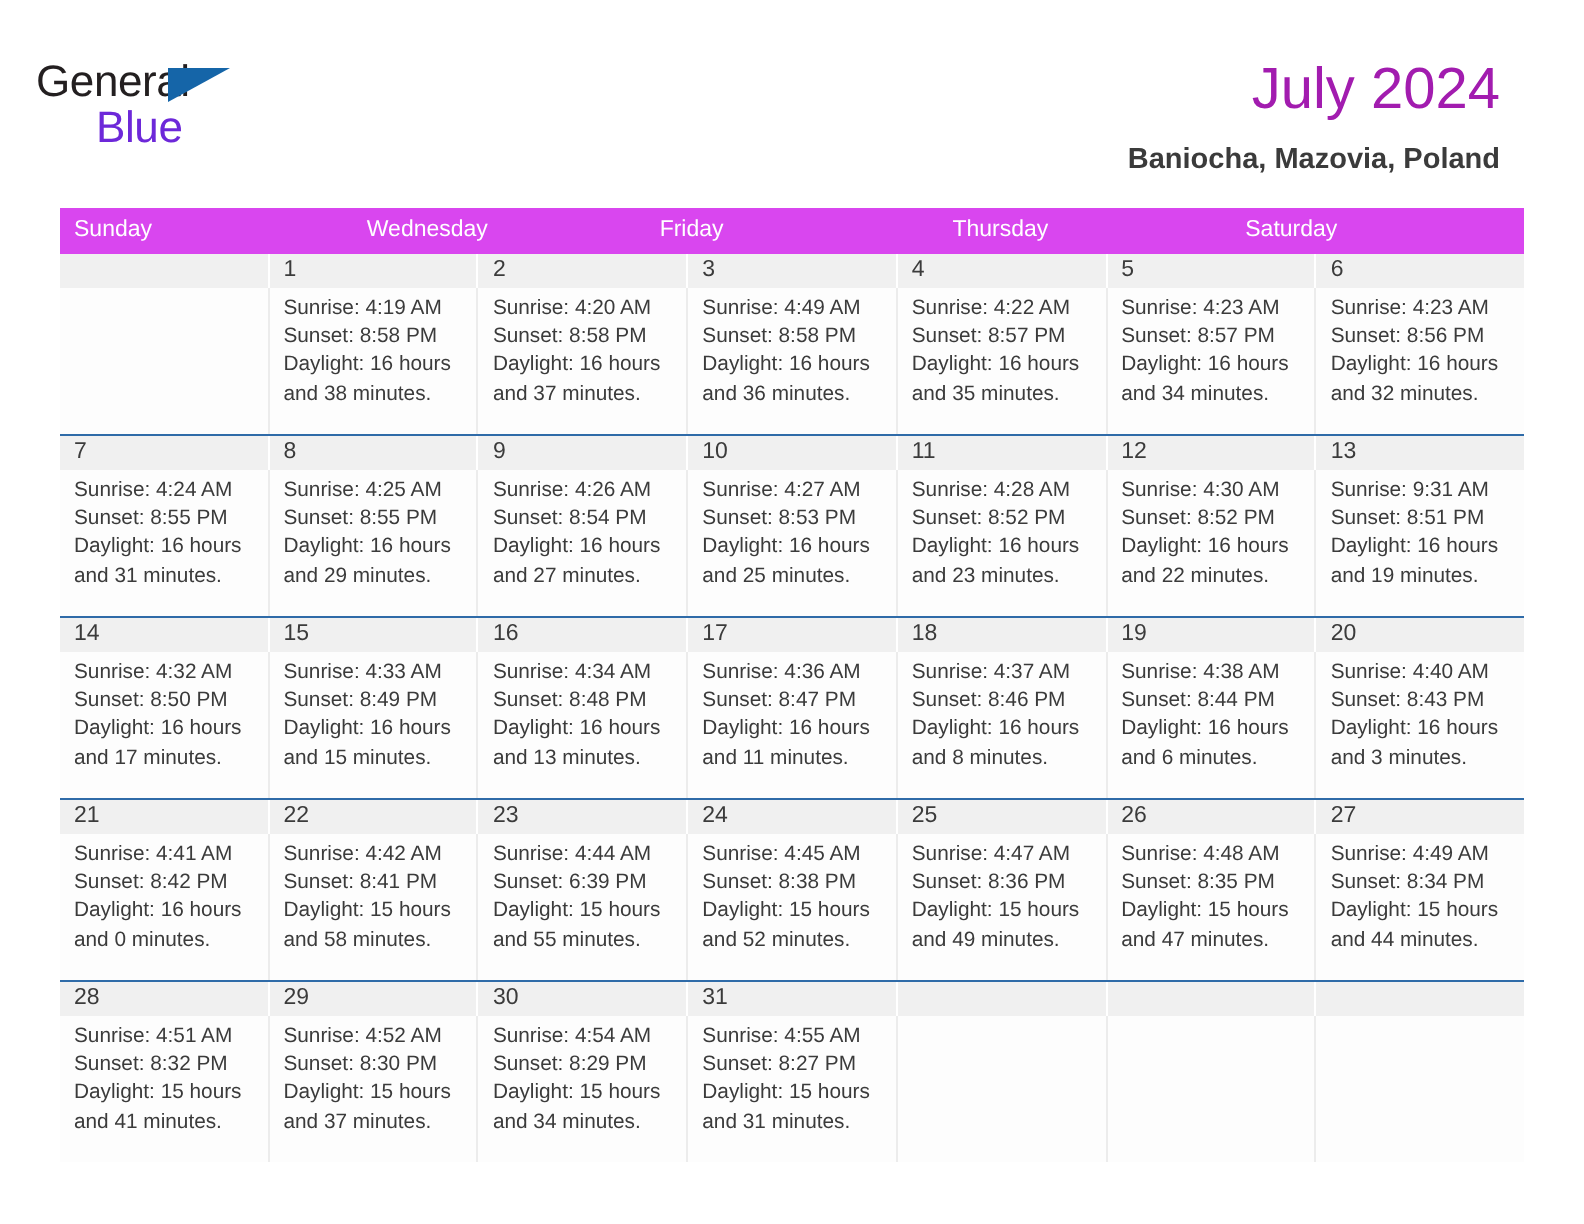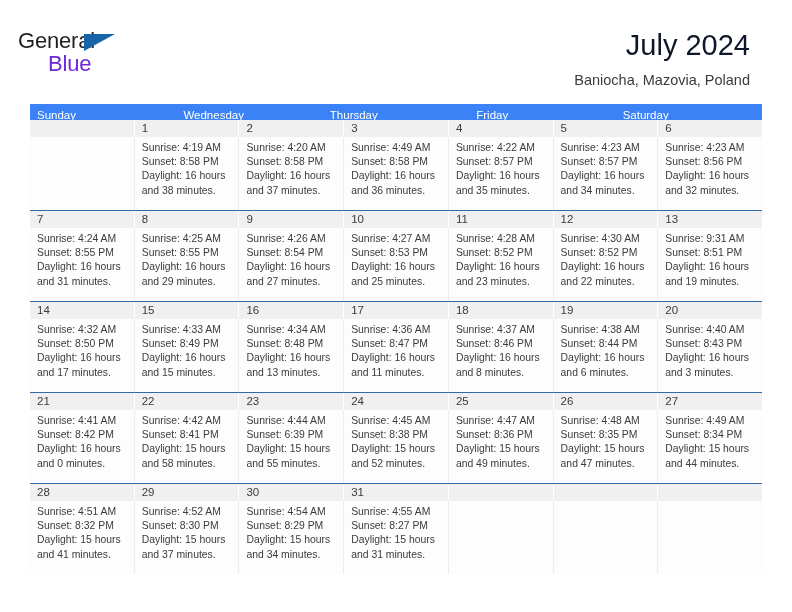--- a/index.html
+++ b/index.html
@@ -65,45 +65,45 @@
     border-left: 31px solid #1565a8;
     border-bottom: 17px solid transparent;
   }
 
   .title-block {
     text-align: right;
     padding-top: 0px;
   }
   .cal-title {
     font-size: 29px;
-    color: #0f172a;
+    color: #a21caf;
     font-weight: 400;
     line-height: 34px;
     letter-spacing: 0px;
   }
   .cal-subtitle {
     font-size: 14.5px;
     color: #3b3b3b;
-    font-weight: 400;
+    font-weight: 700;
     line-height: 20px;
     margin-top: 8px;
   }
 
   
   .calendar {
     position: absolute;
     left: 30px;
     top: 104px;
     width: 732px;
   }
 
   .dow-row {
     display: flex;
-    background: #3b82f6;
-    height: 16px;
+    background: #d946ef;
+    height: 23px;
   }
   .dow {
     flex: 1 1 0;
     color: #ffffff;
     font-size: 11.5px;
     line-height: 22px;
     padding-left: 7px;
     white-space: nowrap;
   }
 
@@ -164,22 +164,22 @@
       <div class="cal-subtitle">Baniocha, Mazovia, Poland</div>
     </div>
 
   </div>
 
   <div class="calendar">
 
     <div class="dow-row">
       <div class="dow">Sunday</div>
       <div class="dow">Wednesday</div>
+      <div class="dow">Friday</div>
       <div class="dow">Thursday</div>
-      <div class="dow">Friday</div>
       <div class="dow">Saturday</div>
     </div>
 
     <div id="weeks-container">
         <div class="week">
           <div class="week-dates">
             <div class="date-cell"></div>
             <div class="date-cell">1</div>
             <div class="date-cell">2</div>
             <div class="date-cell">3</div>

